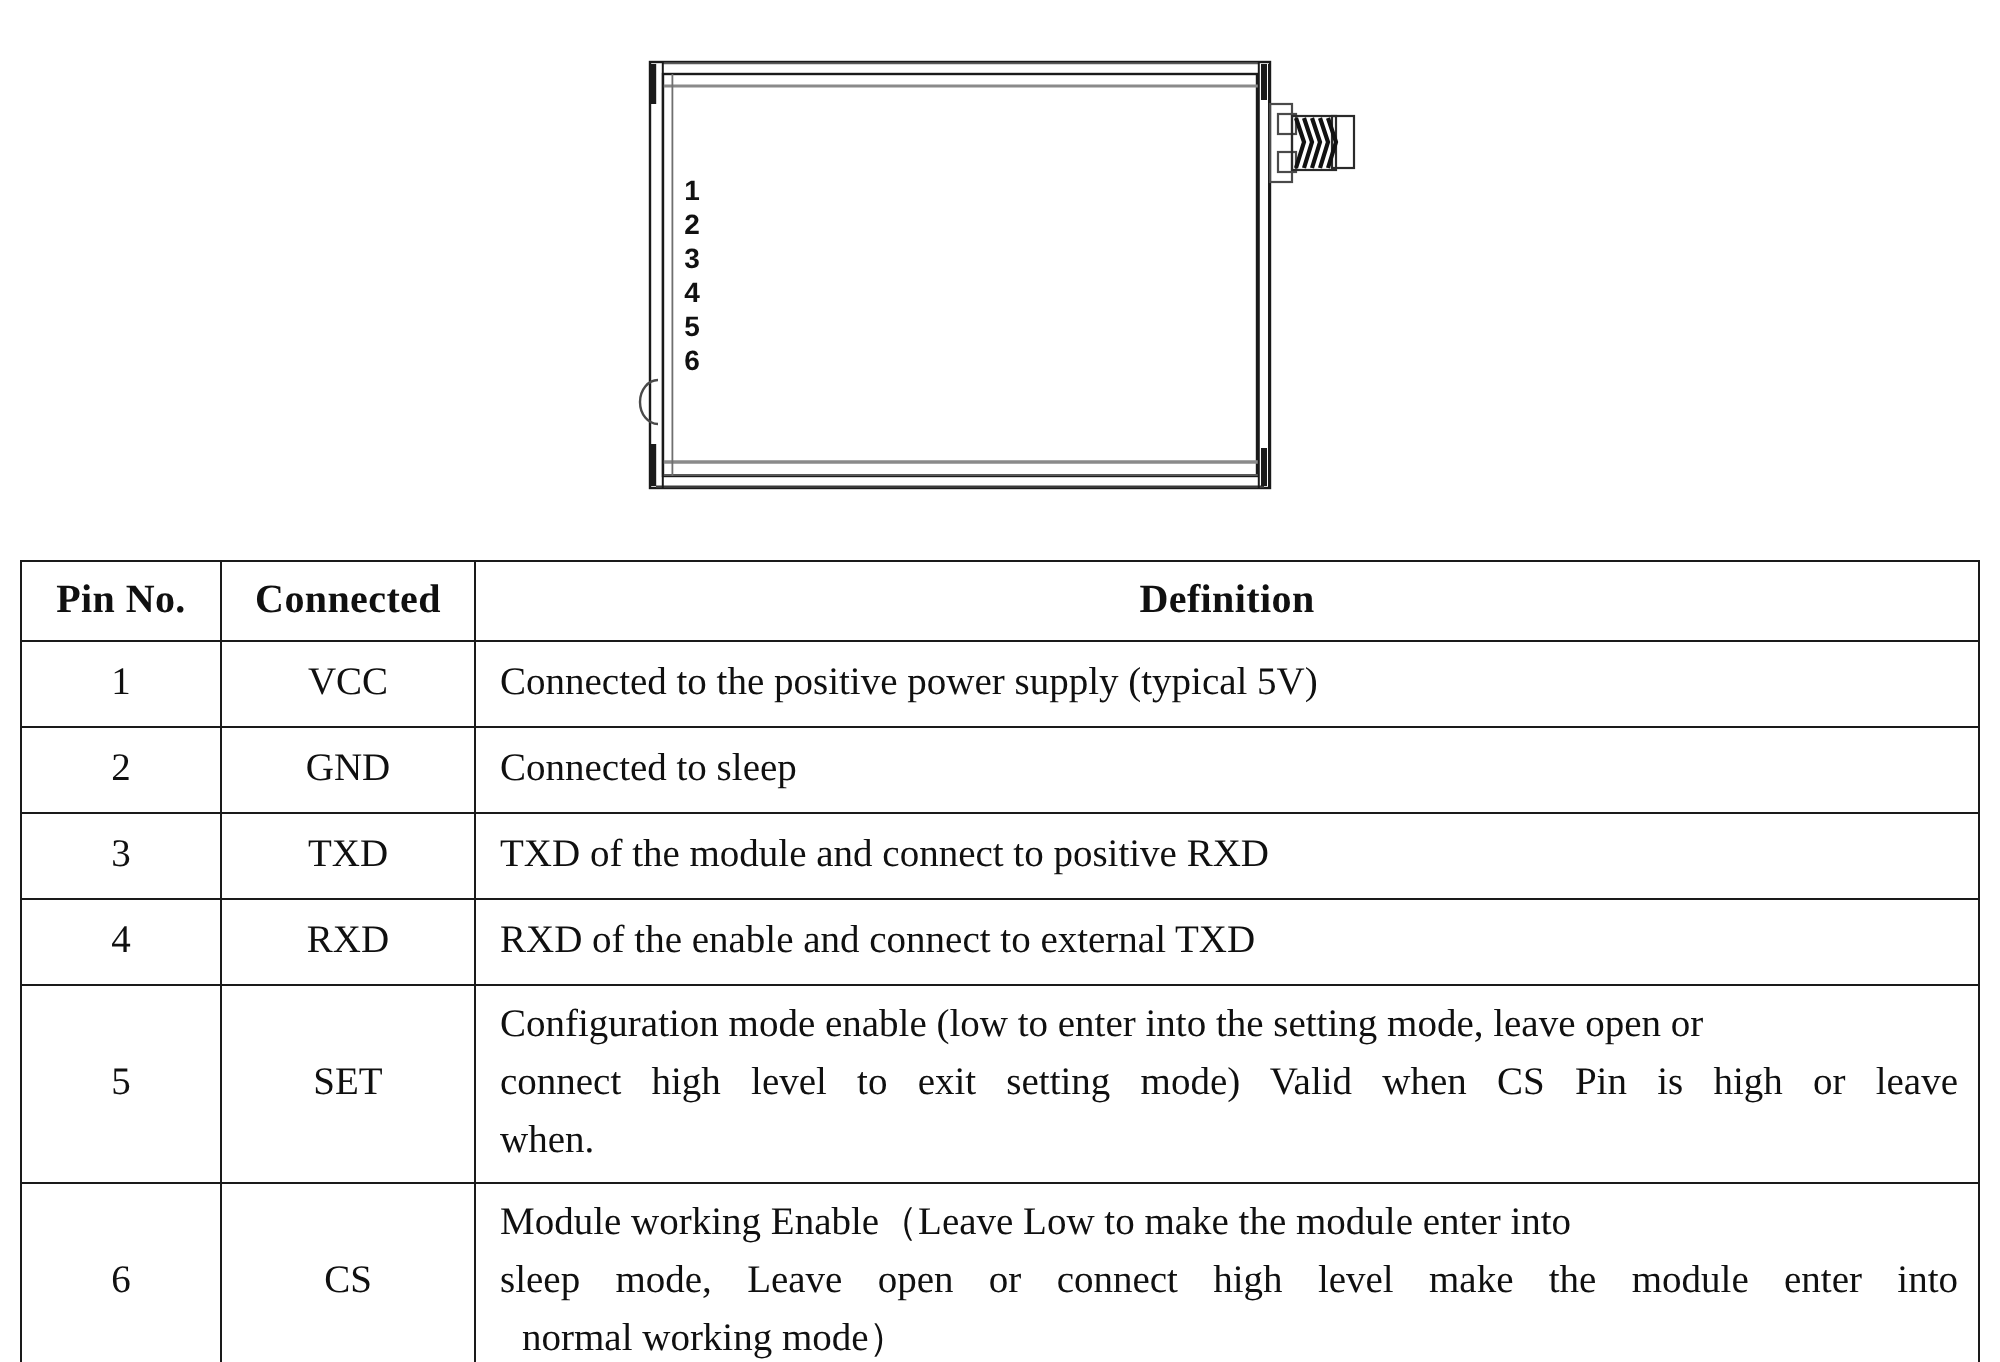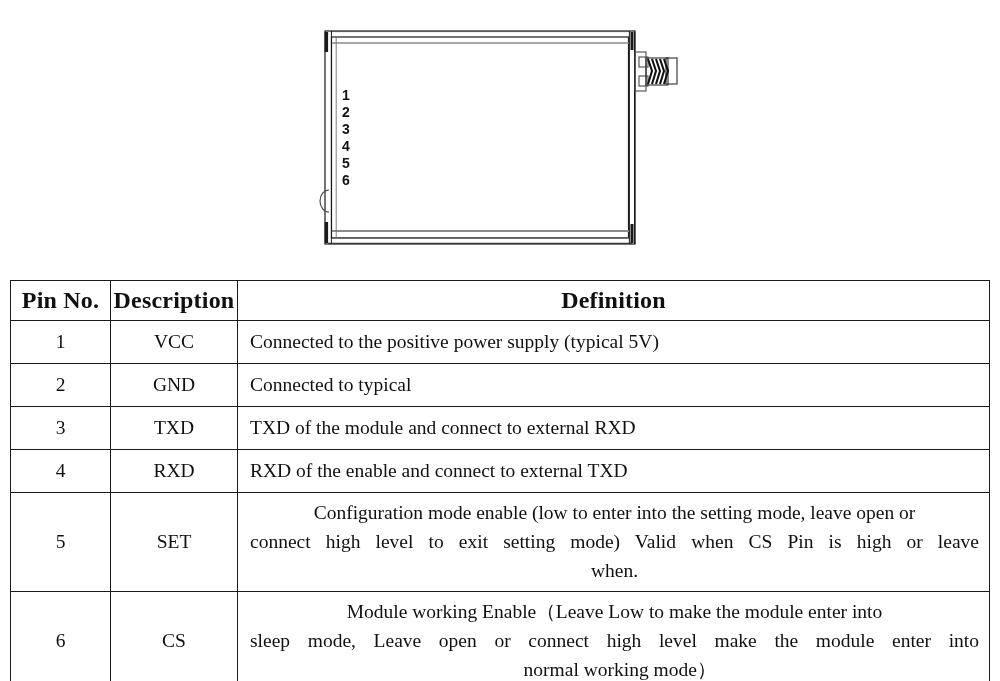--- a/index.html
+++ b/index.html
@@ -43,21 +43,21 @@
   #pin-table col.c-desc  { width: 752px; }
 
   #pin-table th,
   #pin-table td {
     border: 1px solid #1a1a1a;
     padding: 0;
     vertical-align: middle;
   }
   #pin-table thead th {
     font-weight: bold;
-    font-size: 24px;
+    font-size: 20px;
     height: 39px;
     text-align: center;
     letter-spacing: 0.2px;
   }
   #pin-table td.cell-pin,
   #pin-table td.cell-def {
     text-align: center;
   }
   #pin-table td.cell-desc {
     text-align: left;
@@ -66,21 +66,20 @@
   tr.row-short td { height: 42px; }
   tr.row-short td.cell-desc { line-height: 42px; }
 
   
   td.cell-desc .desc-lines {
     padding: 5px 0 6px 0;
   }
   td.cell-desc .dline {
     line-height: 29px;
     white-space: pre;
-    text-align: center;
   }
   td.cell-desc .dline.justify {
     display: block;
     text-align: justify;
     text-align-last: justify;
     white-space: normal;
   }
   td.cell-desc .dline.indent {
     padding-left: 11px;
   }
@@ -155,39 +154,39 @@
 
 <table id="pin-table">
   <colgroup>
     <col class="c-pin">
       <col class="c-def">
       <col class="c-desc">
   </colgroup>
   <thead>
     <tr>
       <th>Pin No.</th>
-      <th>Description</th>
+      <th>Connected</th>
       <th>Definition</th>
     </tr>
   </thead>
   <tbody id="pin-table-body">
       <tr class="row-short">
         <td class="cell-pin">1</td>
         <td class="cell-def">VCC</td>
         <td class="cell-desc">Connected to the positive power supply (typical 5V)</td>
       </tr>
       <tr class="row-short">
         <td class="cell-pin">2</td>
         <td class="cell-def">GND</td>
-        <td class="cell-desc">Connected to typical</td>
+        <td class="cell-desc">Connected to sleep</td>
       </tr>
       <tr class="row-short">
         <td class="cell-pin">3</td>
         <td class="cell-def">TXD</td>
-        <td class="cell-desc">TXD of the module and connect to external RXD</td>
+        <td class="cell-desc">TXD of the module and connect to positive RXD</td>
       </tr>
       <tr class="row-short">
         <td class="cell-pin">4</td>
         <td class="cell-def">RXD</td>
         <td class="cell-desc">RXD of the enable and connect to external TXD</td>
       </tr>
       <tr>
         <td class="cell-pin">5</td>
         <td class="cell-def">SET</td>
         <td class="cell-desc">

